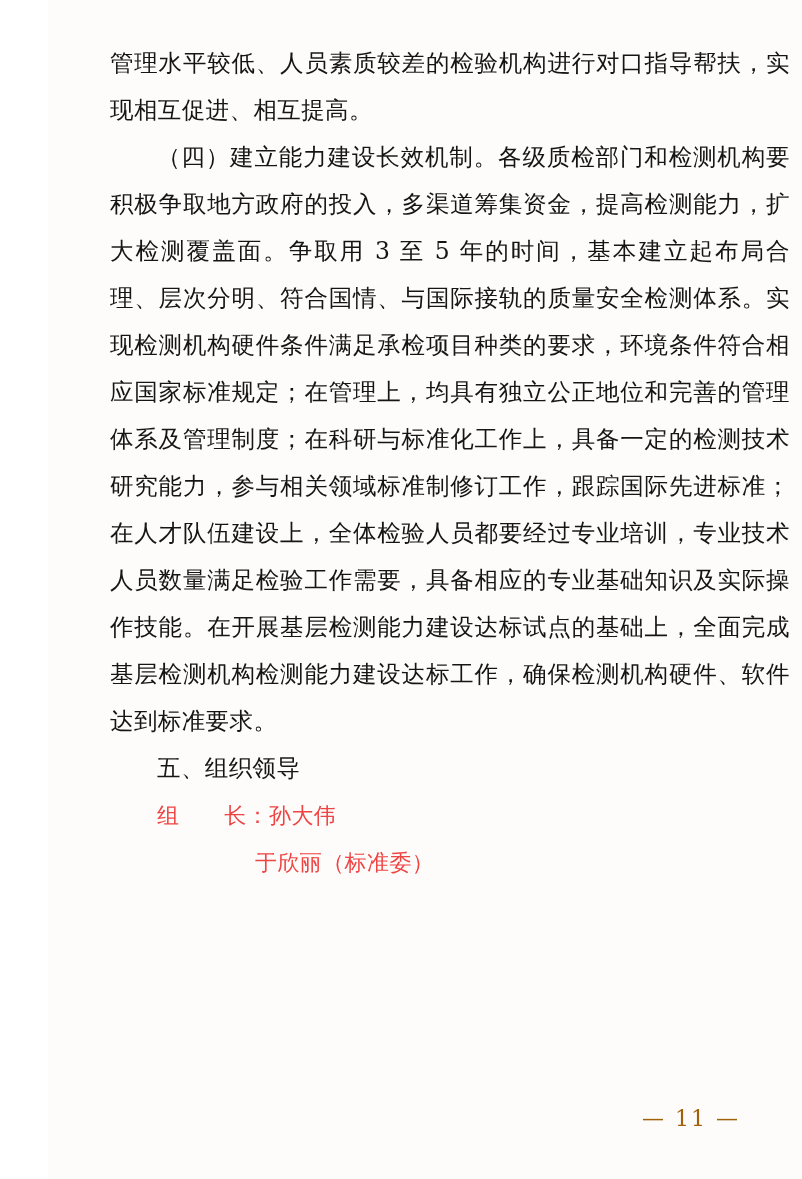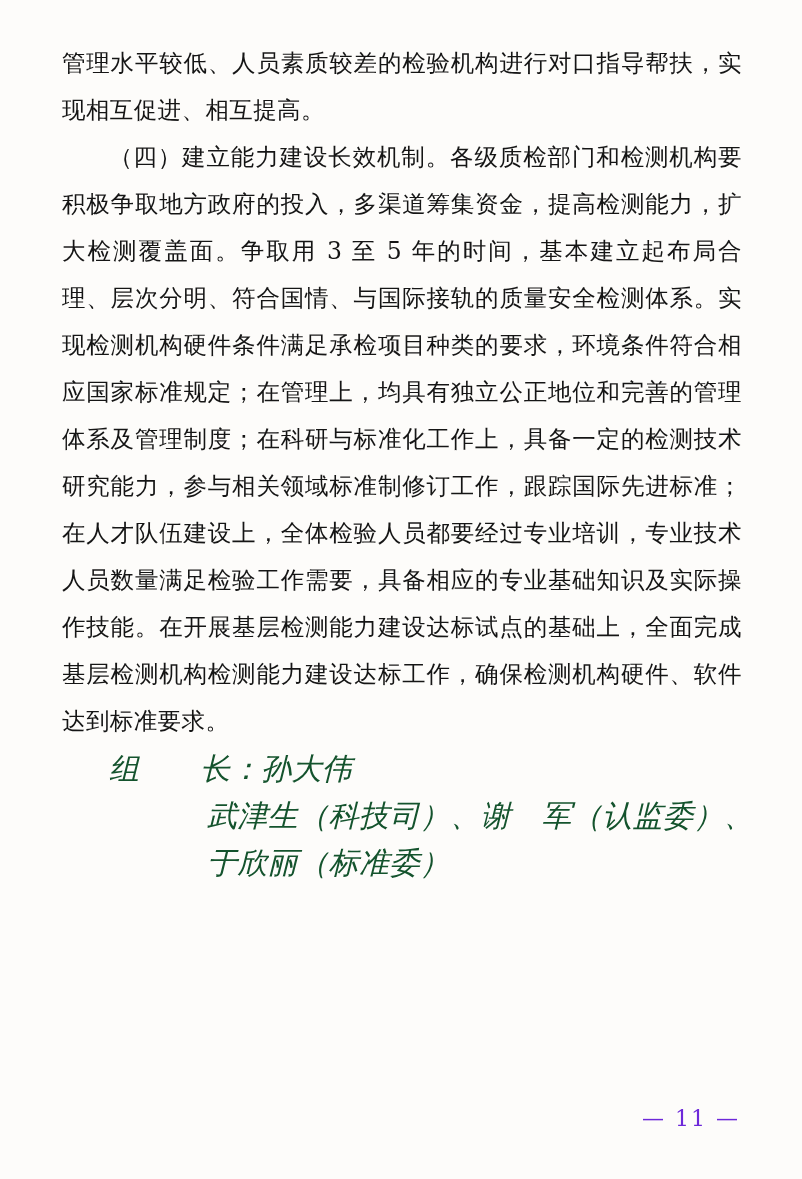--- a/index.html
+++ b/index.html
@@ -12,80 +12,80 @@
     height: 1179px;
     position: relative;
     font-family: "DejaVu Serif", "Liberation Serif", serif;
     color: #1a1a1a;
     overflow: hidden;
   }
   .page {
     position: absolute;
     inset: 0;
     background: #fdfcfa;
+    margin-left: 48px;
   }
   .content {
     position: absolute;
     left: 62px;
     top: 40px;
     width: 680px;
   }
   .para {
     font-size: 23.5px;
     line-height: 47px;
     letter-spacing: 0.4px;
     text-align: justify;
     text-justify: inter-ideograph;
     margin: 0 0 0 0;
     color: #151515;
   }
   .indent {
     text-indent: 47px;
   }
   .sign-line {
-    font-size: 30px;
+    font-size: 22px;
     line-height: 47px;
     letter-spacing: 0.4px;
     margin: 0;
-    color: #14532d;
+    color: #ef4444;
     white-space: pre;
-    font-style: italic;
   }
   .sign-indent {
     padding-left: 47px;
   }
   .sign-indent2 {
     padding-left: 145px;
   }
   .page-number {
     position: absolute;
     right: 62px;
     bottom: 48px;
     font-size: 22px;
     letter-spacing: 2px;
-    color: #6d28d9;
+    color: #a16207;
     font-family: "DejaVu Serif", "Liberation Serif", serif;
   }
 </style>
 </head>
 <body>
 
 <div class="page">
   <div class="content">
 
     <p class="para">管理水平较低、人员素质较差的检验机构进行对口指导帮扶，实现相互促进、相互提高。</p>
 
     <p class="para indent">（四）建立能力建设长效机制。各级质检部门和检测机构要积极争取地方政府的投入，多渠道筹集资金，提高检测能力，扩大检测覆盖面。争取用 3 至 5 年的时间，基本建立起布局合理、层次分明、符合国情、与国际接轨的质量安全检测体系。实现检测机构硬件条件满足承检项目种类的要求，环境条件符合相应国家标准规定；在管理上，均具有独立公正地位和完善的管理体系及管理制度；在科研与标准化工作上，具备一定的检测技术研究能力，参与相关领域标准制修订工作，跟踪国际先进标准；在人才队伍建设上，全体检验人员都要经过专业培训，专业技术人员数量满足检验工作需要，具备相应的专业基础知识及实际操作技能。在开展基层检测能力建设达标试点的基础上，全面完成基层检测机构检测能力建设达标工作，确保检测机构硬件、软件达到标准要求。</p>
 
 
+    <p class="para indent">五、组织领导</p>
 
 
     <div class="sign-line sign-indent">组　　长：孙大伟</div>
 
 
-    <div class="sign-line sign-indent2">武津生（科技司）、谢　军（认监委）、</div>
 
     <div class="sign-line sign-indent2">于欣丽（标准委）</div>
 
   </div>
 
   <div class="page-number">— 11 —</div>
 </div>
 
 </body></html>

